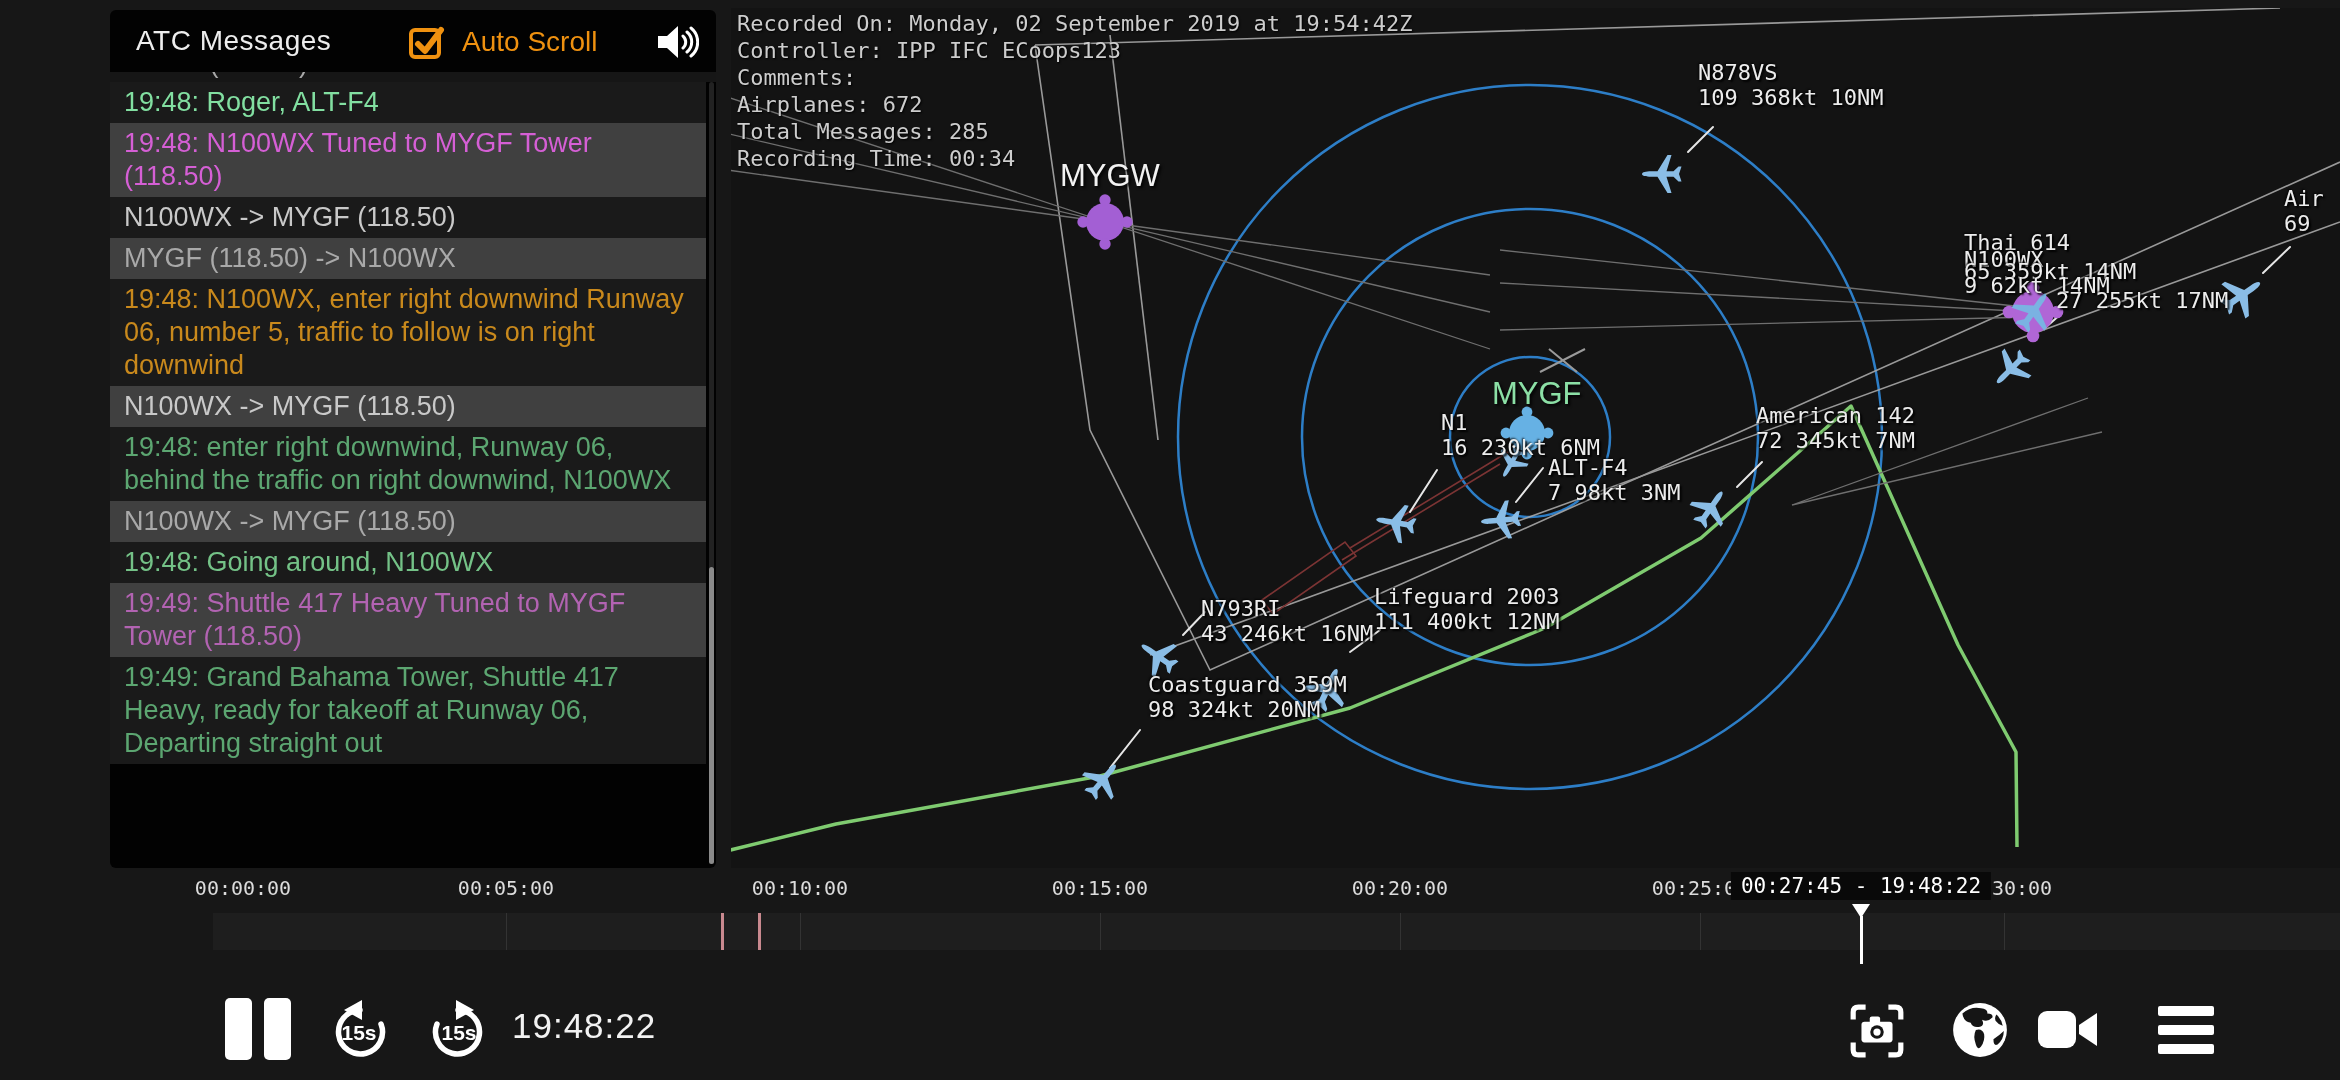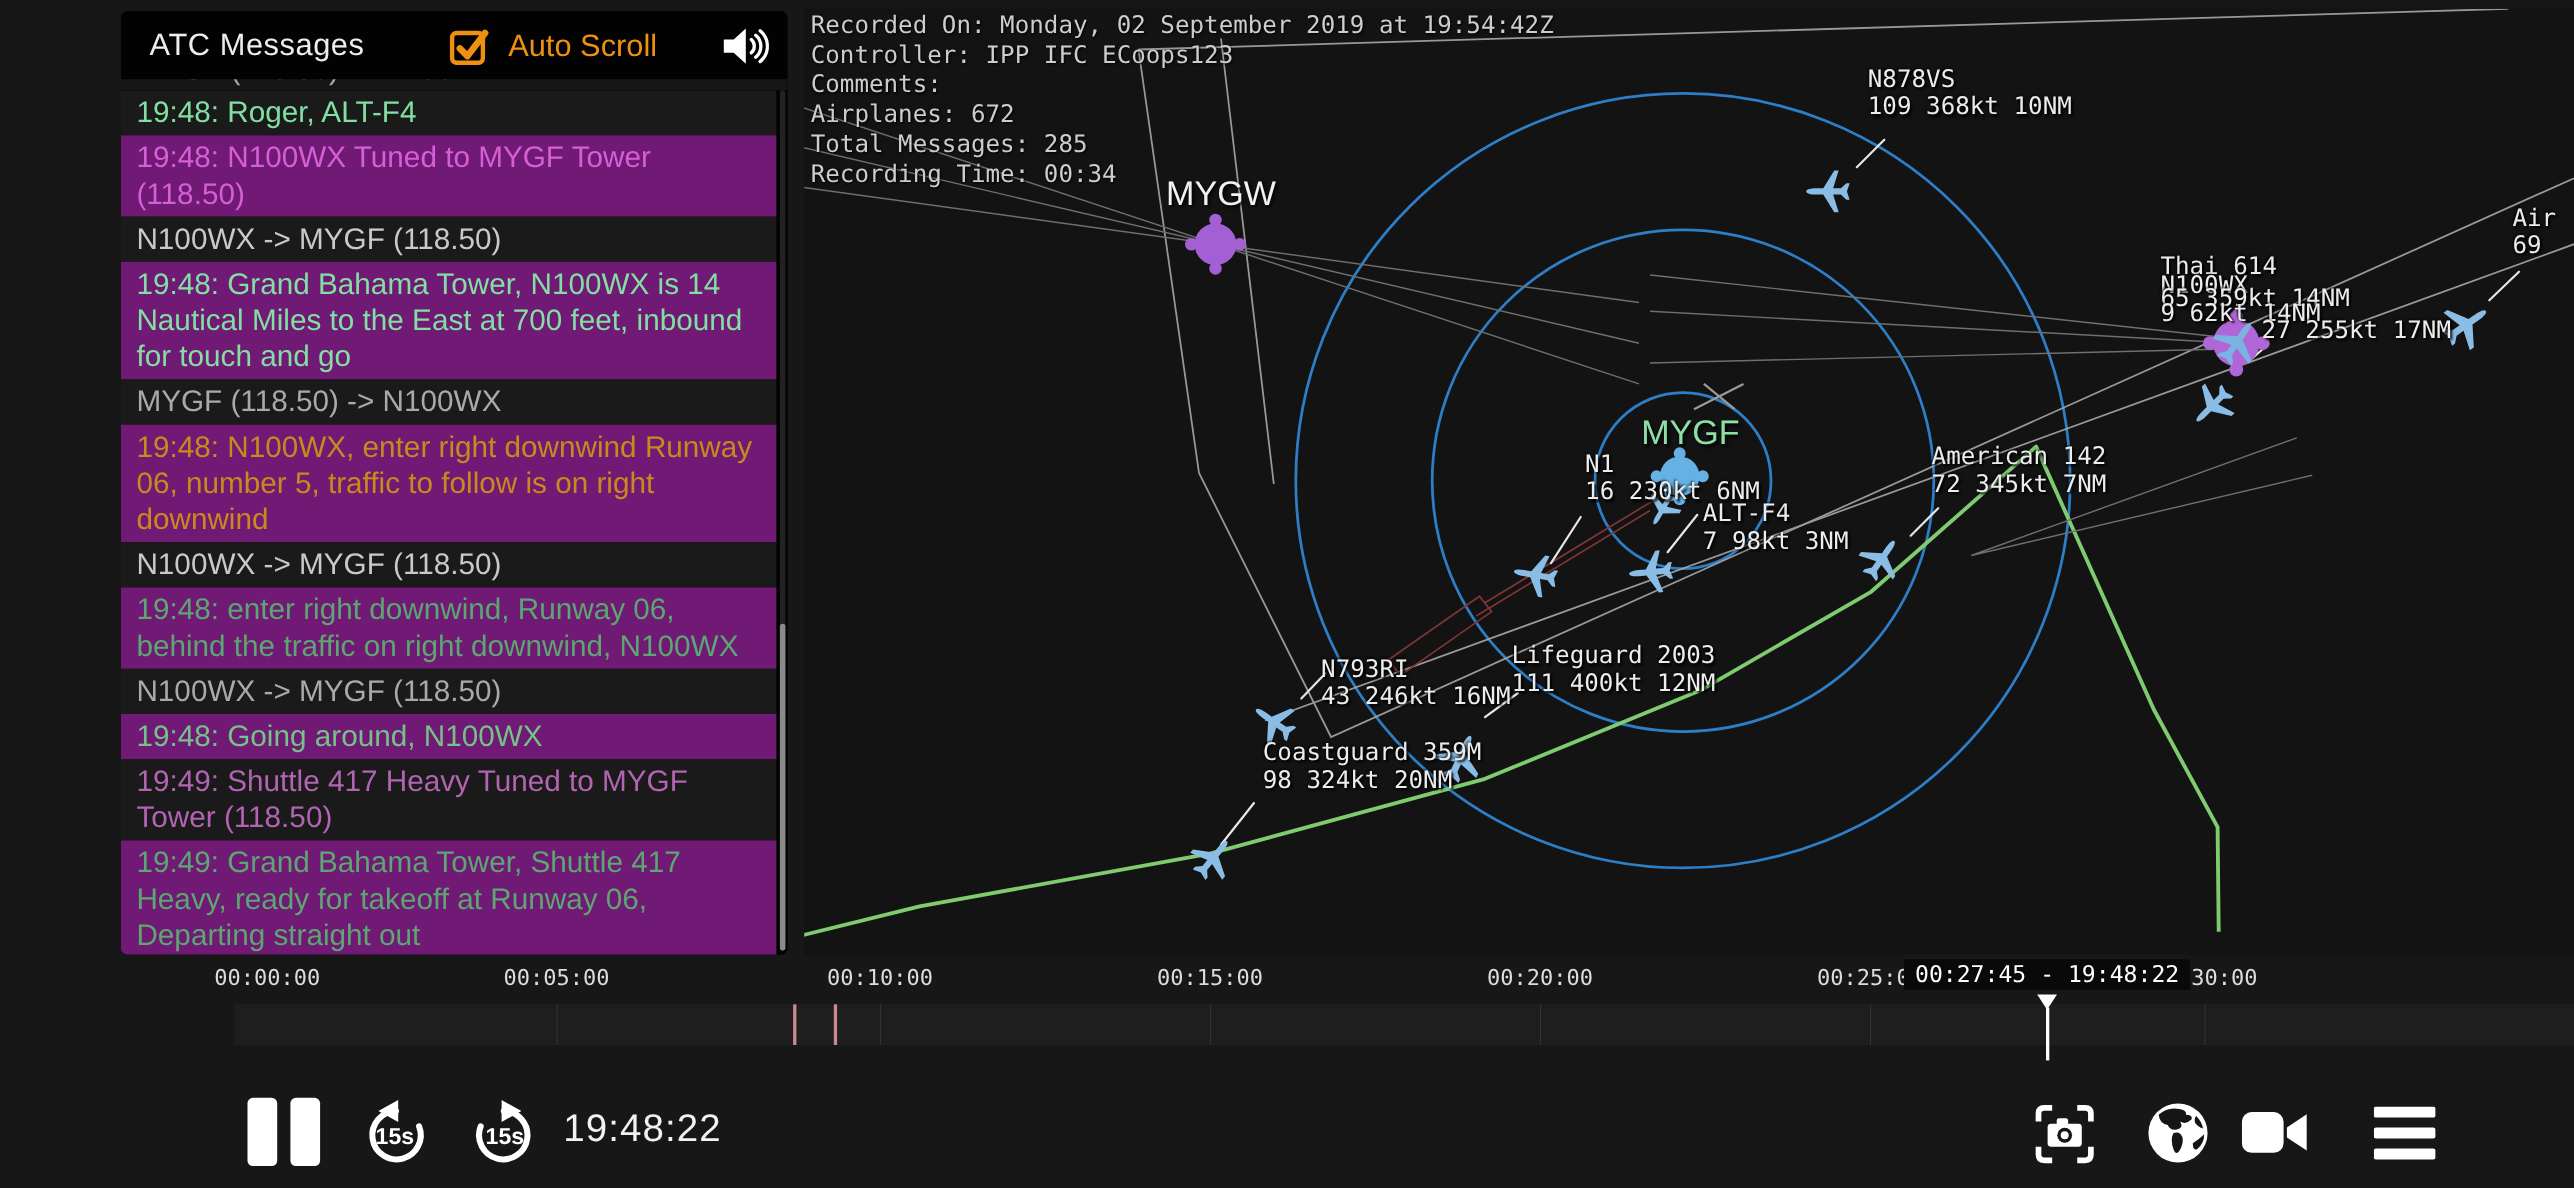--- a/index.html
+++ b/index.html
@@ -9,21 +9,21 @@
   .atc-panel{position:absolute;left:110px;top:10px;width:606px;height:858px;background:#020202;border-radius:6px;overflow:hidden;}
   .atc-header{position:relative;height:62px;}
   .atc-title{position:absolute;left:26px;top:15px;font-size:28px;color:#ededed;letter-spacing:.5px;}
   .auto-scroll{position:absolute;left:298px;top:13px;display:flex;align-items:center;cursor:pointer;}
   .auto-scroll svg{display:block;}
   .auto-scroll-label{margin-left:16px;font-size:28px;color:#ef9110;}
   .speaker{position:absolute;left:545px;top:13px;cursor:pointer;}
   .msg-sliver{height:10px;overflow:hidden;background:#161616;}
   .msg-sliver div{transform:translateY(-24px);color:#a9a9a9;font-size:27px;padding:0 14px;}
   .atc-list{position:absolute;left:0;top:72px;right:10px;bottom:0;overflow:hidden;}
-  .msg{padding:4px 10px 4px 14px;font-size:27px;line-height:33px;background:#701a75;}
+  .msg{padding:4px 10px 4px 14px;font-size:27px;line-height:33px;background:#404040;}
   .msg:nth-child(odd){background:#1a1a1a;}
   .scrolltrack{position:absolute;right:2px;top:72px;width:5px;bottom:4px;background:#222;border-radius:3px;}
   .scrollthumb{position:absolute;left:0;width:5px;bottom:0;height:38%;background:#8a8a8a;border-radius:3px;}
 
   
   .radar{position:absolute;left:731px;top:8px;width:1609px;height:860px;background:#131313;overflow:hidden;}
   .radar svg{position:absolute;left:0;top:0;}
   .radar-info{position:absolute;left:6px;top:2px;white-space:pre;font-family:"DejaVu Sans Mono","Liberation Mono",monospace;font-size:22px;line-height:27px;color:#cdcdcd;text-shadow:1px 1px 2px #000;}
   .ac-label{position:absolute;font-family:"DejaVu Sans Mono","Liberation Mono",monospace;font-size:22px;line-height:25px;color:#ececec;white-space:pre;text-shadow:2px 2px 2px rgba(0,0,0,.95),-1px -1px 2px rgba(0,0,0,.8);}
   .apt-label{position:absolute;font-size:31px;color:#f2f2f2;text-shadow:2px 2px 3px rgba(0,0,0,.9);}
@@ -72,21 +72,20 @@
         </svg>
       </div>
     </div>
     <div class="msg-sliver">
         <div>MYGF (118.50) -&gt; N100WX</div>
       </div>
     <div class="atc-list">
         <div class="msg" style="color: rgb(130, 223, 161);">19:48: Roger, ALT-F4</div>
         <div class="msg" style="color: rgb(213, 95, 213);">19:48: N100WX Tuned to MYGF Tower (118.50)</div>
         <div class="msg" style="color: rgb(201, 201, 201);">N100WX -&gt; MYGF (118.50)</div>
-        <div class="msg" style="color: rgb(130, 223, 161);">19:48: Grand Bahama Tower, N100WX is 14 Nautical Miles to the East at 700 feet, inbound for touch and go</div>
         <div class="msg" style="color: rgb(169, 169, 169);">MYGF (118.50) -&gt; N100WX</div>
         <div class="msg" style="color: rgb(201, 137, 28);">19:48: N100WX, enter right downwind Runway 06, number 5, traffic to follow is on right downwind</div>
         <div class="msg" style="color: rgb(201, 201, 201);">N100WX -&gt; MYGF (118.50)</div>
         <div class="msg" style="color: rgb(92, 166, 113);">19:48: enter right downwind, Runway 06, behind the traffic on right downwind, N100WX</div>
         <div class="msg" style="color: rgb(169, 169, 169);">N100WX -&gt; MYGF (118.50)</div>
         <div class="msg" style="color: rgb(116, 194, 135);">19:48: Going around, N100WX</div>
         <div class="msg" style="color: rgb(178, 99, 178);">19:49: Shuttle 417 Heavy Tuned to MYGF Tower (118.50)</div>
         <div class="msg" style="color: rgb(92, 166, 113);">19:49: Grand Bahama Tower, Shuttle 417 Heavy, ready for takeoff at Runway 06, Departing straight out</div>
       </div>
     <div class="scrolltrack">

